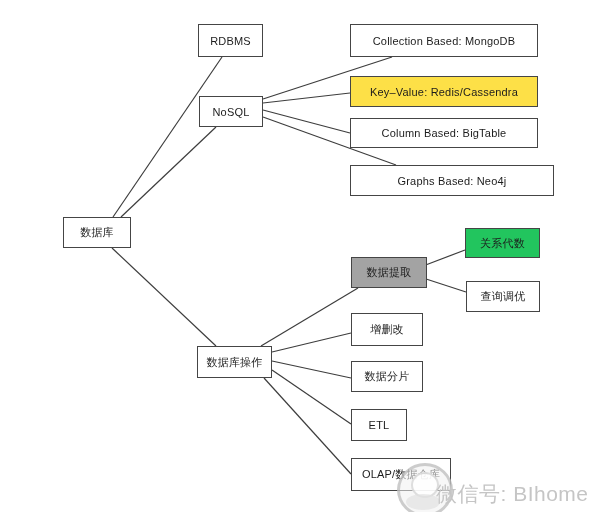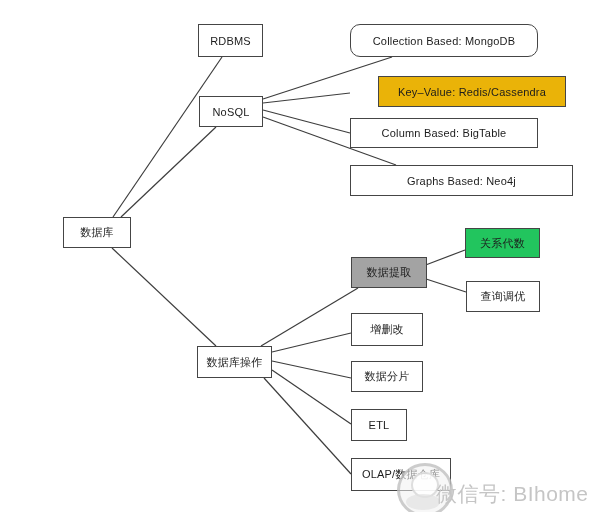--- a/index.html
+++ b/index.html
@@ -102,24 +102,24 @@
       <line x1="272" y1="361" x2="351" y2="378" stroke="#3d3d3d" stroke-width="1.2"></line>
       <line x1="272" y1="370" x2="351" y2="424" stroke="#3d3d3d" stroke-width="1.2"></line>
       <line x1="264" y1="378" x2="351" y2="474" stroke="#3d3d3d" stroke-width="1.2"></line>
       <line x1="423" y1="266" x2="465" y2="250" stroke="#3d3d3d" stroke-width="1.2"></line>
       <line x1="423" y1="278" x2="466" y2="292" stroke="#3d3d3d" stroke-width="1.2"></line>
     </svg>
   <div id="nodes-layer">
       <div class="node" style="left: 63px; top: 217px; width: 68px; height: 31px; border-color: rgb(69, 69, 69); background: rgb(255, 255, 255); color: rgb(28, 28, 28);">数据库</div>
       <div class="node" style="left: 198px; top: 24px; width: 65px; height: 33px; border-color: rgb(69, 69, 69); background: rgb(255, 255, 255); color: rgb(28, 28, 28);">RDBMS</div>
       <div class="node" style="left: 199px; top: 96px; width: 64px; height: 31px; border-color: rgb(69, 69, 69); background: rgb(255, 255, 255); color: rgb(28, 28, 28);">NoSQL</div>
-      <div class="node" style="left: 350px; top: 24px; width: 188px; height: 33px; border-color: rgb(69, 69, 69); background: rgb(255, 255, 255); color: rgb(28, 28, 28); border-radius: 10px;">Collection Based: MongoDB</div>
-      <div class="node" style="left: 350px; top: 76px; width: 188px; height: 31px; border-color: rgb(69, 69, 69); background: #eab308; color: rgb(28, 28, 28); margin-left: 28px;">Key–Value: Redis/Cassendra</div>
+      <div class="node" style="left: 350px; top: 24px; width: 188px; height: 33px; border-color: rgb(69, 69, 69); background: rgb(255, 255, 255); color: rgb(28, 28, 28);">Collection Based: MongoDB</div>
+      <div class="node" style="left: 350px; top: 76px; width: 188px; height: 31px; border-color: rgb(69, 69, 69); background: #fde047; color: rgb(28, 28, 28);">Key–Value: Redis/Cassendra</div>
       <div class="node" style="left: 350px; top: 118px; width: 188px; height: 30px; border-color: rgb(69, 69, 69); background: rgb(255, 255, 255); color: rgb(28, 28, 28);">Column Based: BigTable</div>
-      <div class="node" style="left: 350px; top: 165px; width: 223px; height: 31px; border-color: rgb(69, 69, 69); background: rgb(255, 255, 255); color: rgb(28, 28, 28);">Graphs Based: Neo4j</div>
+      <div class="node" style="left: 350px; top: 165px; width: 204px; height: 31px; border-color: rgb(69, 69, 69); background: rgb(255, 255, 255); color: rgb(28, 28, 28);">Graphs Based: Neo4j</div>
       <div class="node" style="left: 197px; top: 346px; width: 75px; height: 32px; border-color: rgb(69, 69, 69); background: rgb(255, 255, 255); color: rgb(28, 28, 28);">数据库操作</div>
       <div class="node" style="left: 351px; top: 257px; width: 76px; height: 31px; border-color: rgb(69, 69, 69); background: #a3a3a3; color: rgb(28, 28, 28);">数据提取</div>
       <div class="node" style="left: 465px; top: 228px; width: 75px; height: 30px; border-color: rgb(69, 69, 69); background: #22c55e; color: rgb(28, 28, 28);">关系代数</div>
       <div class="node" style="left: 466px; top: 281px; width: 74px; height: 31px; border-color: rgb(69, 69, 69); background: rgb(255, 255, 255); color: rgb(28, 28, 28);">查询调优</div>
       <div class="node" style="left: 351px; top: 313px; width: 72px; height: 33px; border-color: rgb(69, 69, 69); background: rgb(255, 255, 255); color: rgb(28, 28, 28); text-align: center;">增删改</div>
       <div class="node" style="left: 351px; top: 361px; width: 72px; height: 31px; border-color: rgb(69, 69, 69); background: rgb(255, 255, 255); color: rgb(28, 28, 28);">数据分片</div>
       <div class="node" style="left: 351px; top: 409px; width: 56px; height: 32px; border-color: rgb(69, 69, 69); background: rgb(255, 255, 255); color: rgb(28, 28, 28);">ETL</div>
       <div class="node" style="left: 351px; top: 458px; width: 100px; height: 33px; border-color: rgb(69, 69, 69); background: rgb(255, 255, 255); color: rgb(28, 28, 28);">OLAP/数据仓库</div>
     </div>
   <div class="watermark">

